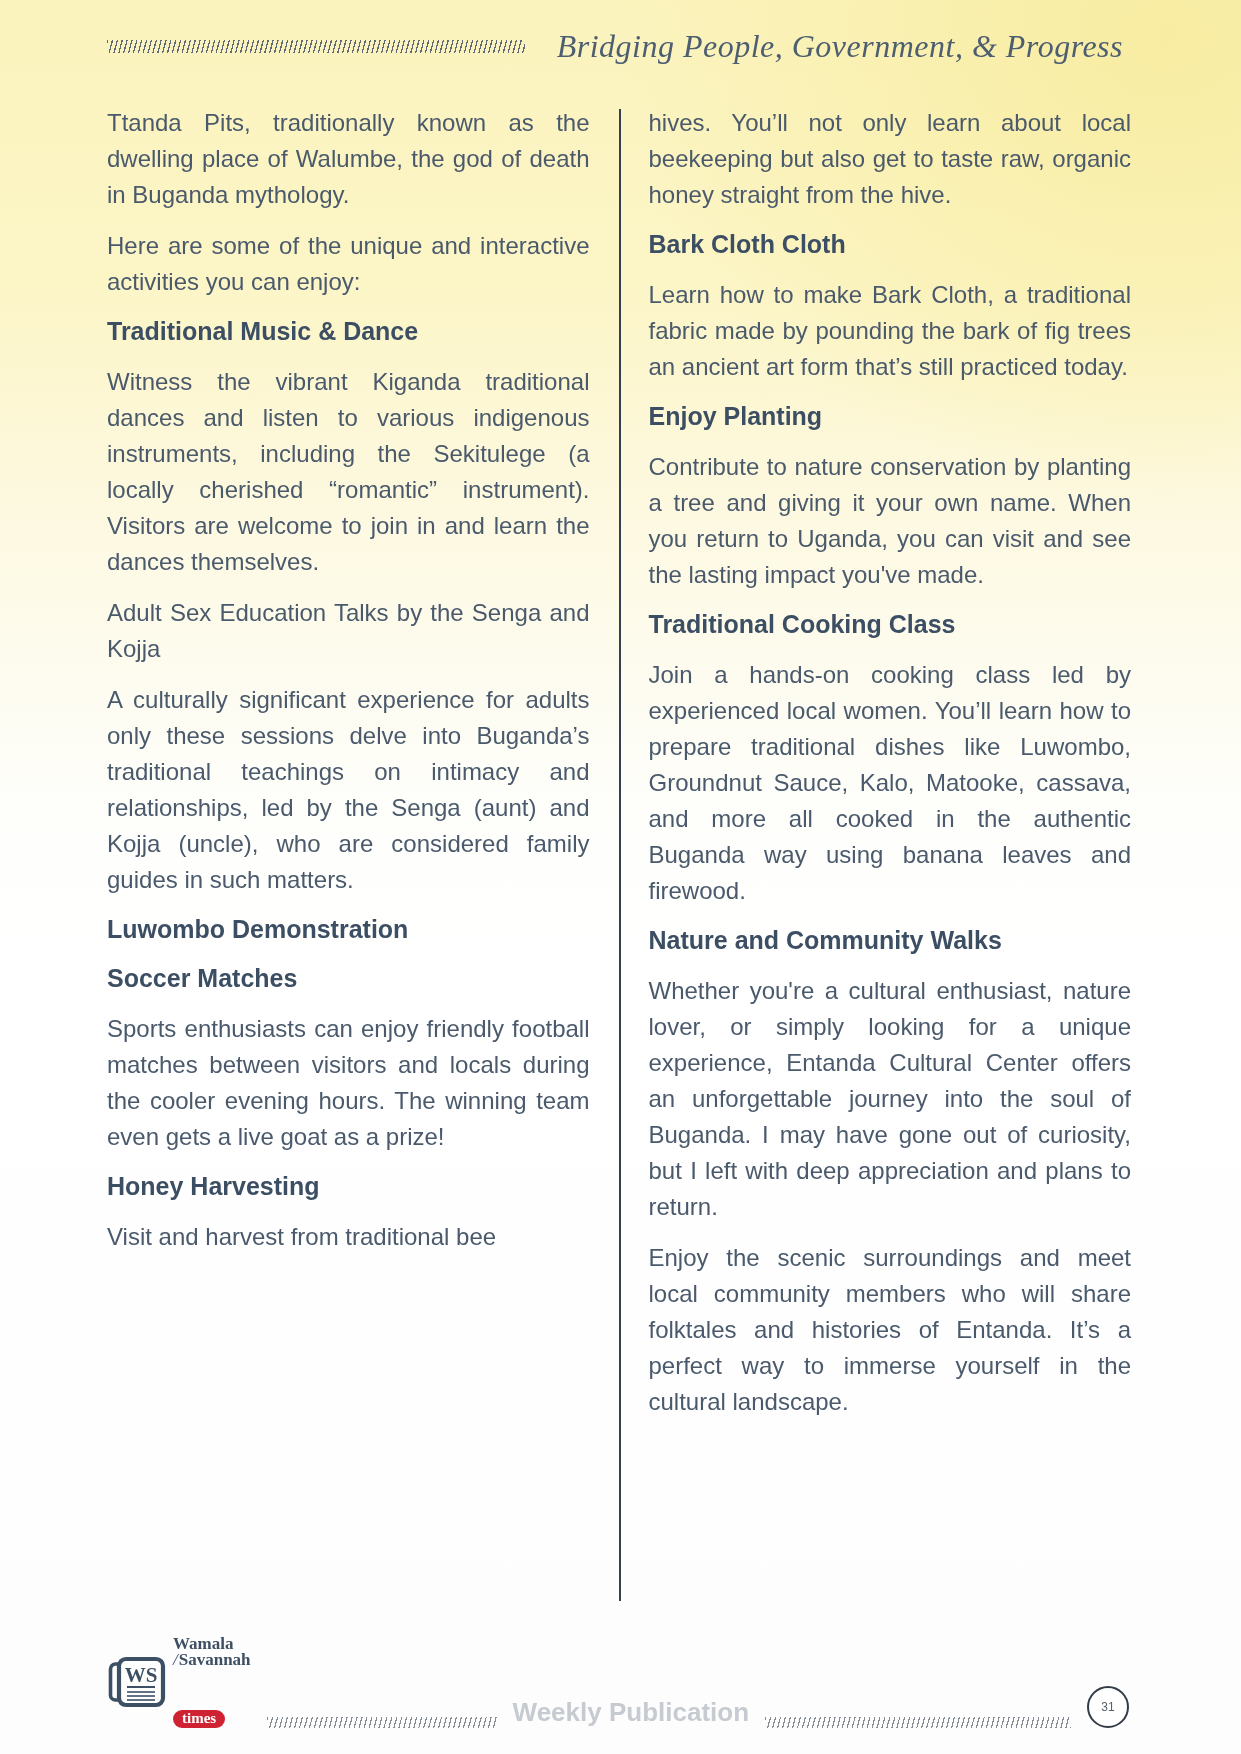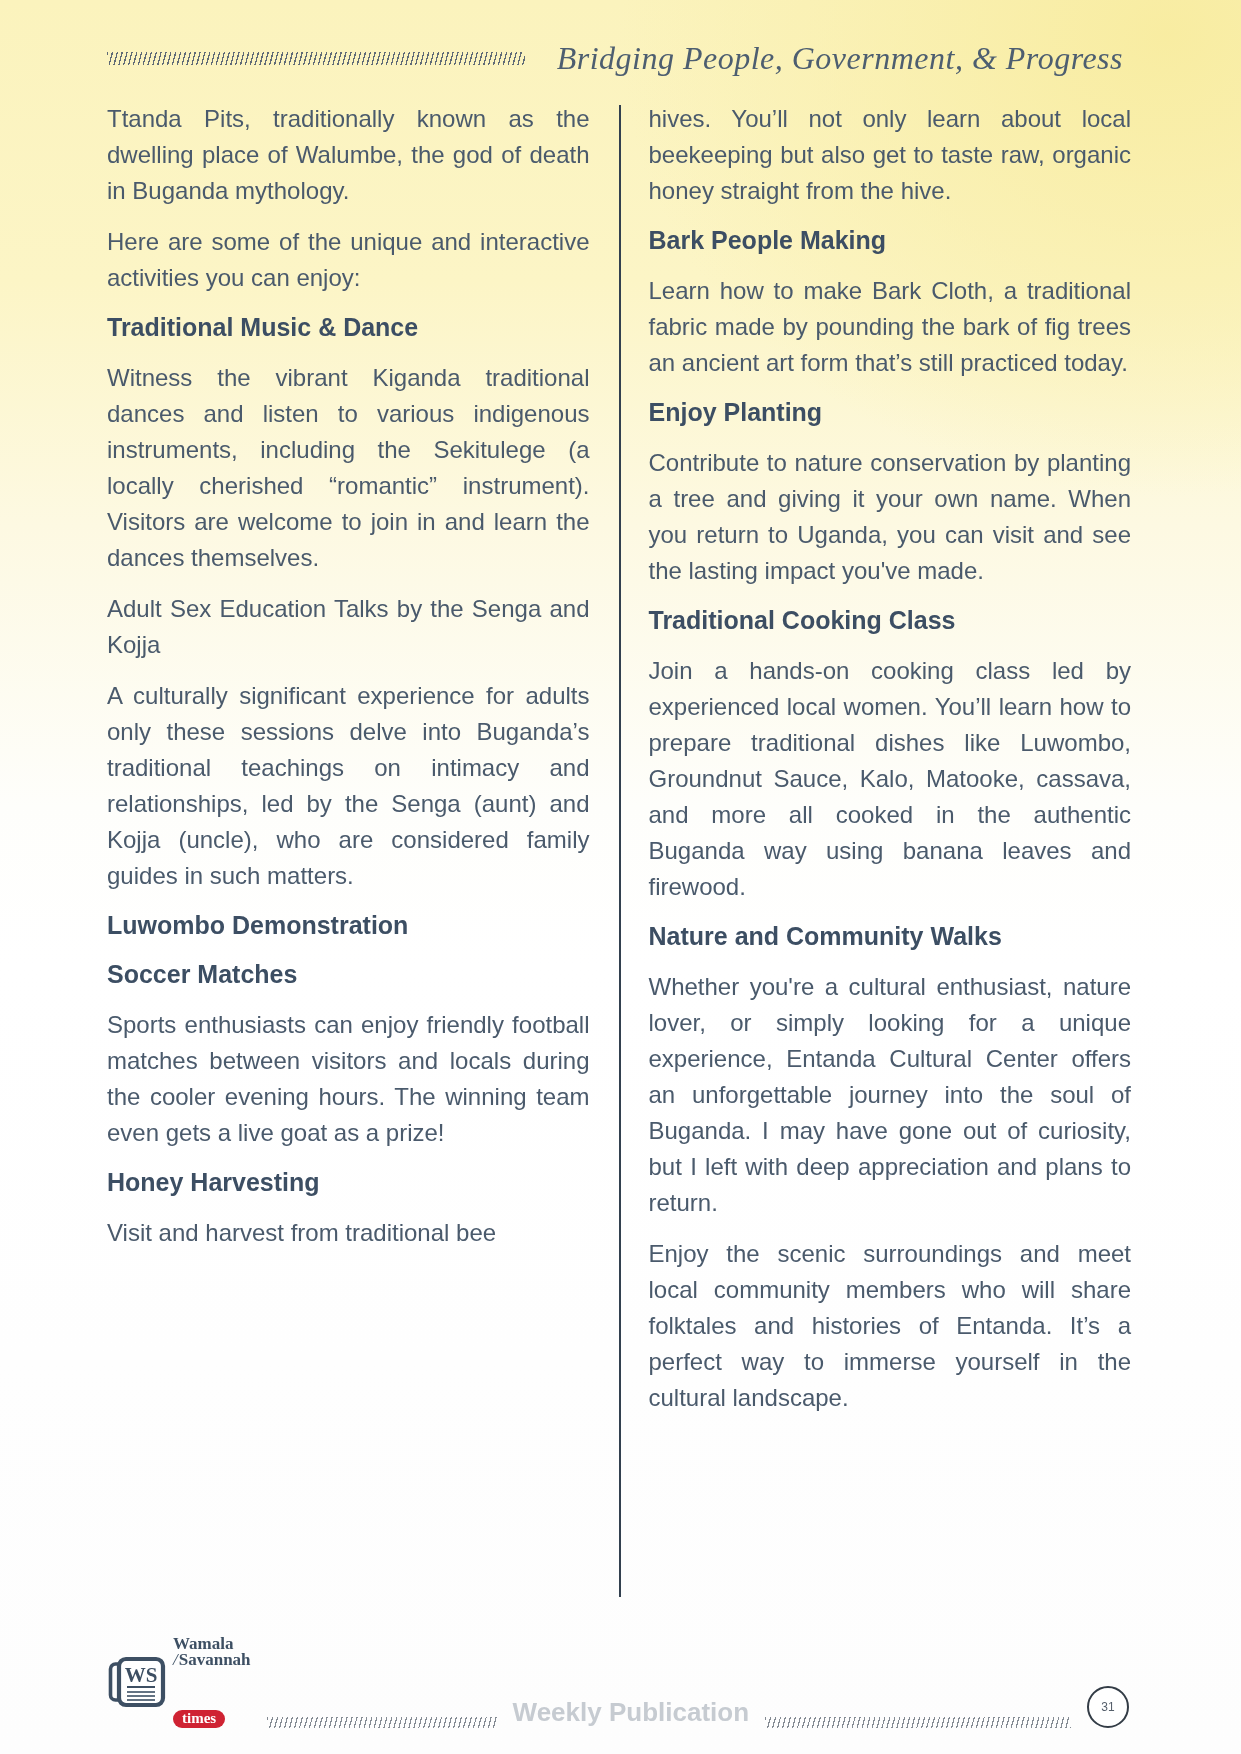--- a/index.html
+++ b/index.html
@@ -13,40 +13,40 @@
     width:1241px;height:1754px;
     box-sizing:border-box;
     display:flex;flex-direction:column;
     background:
       radial-gradient(ellipse 760px 640px at 94% 2%, rgba(248,236,160,0.95) 0%, rgba(249,239,173,0.55) 45%, rgba(255,255,255,0) 72%),
       linear-gradient(to bottom,#fbf3bd 0%,#fcf5c6 16%,#fdf9e2 30%,#fefefb 46%,#ffffff 55%,#fdfdfd 100%);
   }
   
   .header{
     display:flex;align-items:center;
-    padding:40px 118px 0 107px;
+    padding:28px 118px 0 107px;
     gap:32px;
   }
   .hatch{
     background-image:repeating-linear-gradient(105deg,#5f6a76 0px,#5f6a76 1.3px,rgba(0,0,0,0) 1.3px,rgba(0,0,0,0) 4.7px);
   }
   .header-hatch{flex:1;height:13px;}
   .header-title{
     font-family:"Liberation Serif","DejaVu Serif",serif;
     font-style:italic;
     font-size:32px;
     color:#4d5e70;
     white-space:nowrap;
     letter-spacing:0.5px;
   }
   
   .columns{
     display:flex;
     padding:0 110px 0 107px;
-    margin-top:24px;
+    margin-top:40px;
     align-items:flex-start;
     justify-content:center;
   }
   .col{width:483px;}
   .divider{
     width:2px;height:1492px;
     background:#32404f;
     margin:4px 28px 0 29px;
     flex:0 0 2px;
   }
@@ -128,21 +128,21 @@
         <p class="paragraph">A culturally significant experience for adults only these sessions delve into Buganda’s traditional teachings on intimacy and relationships, led by the Senga (aunt) and Kojja (uncle), who are considered family guides in such matters.</p>
         <h3 class="heading">Luwombo Demonstration</h3>
         <h3 class="heading">Soccer Matches</h3>
         <p class="paragraph">Sports enthusiasts can enjoy friendly football matches between visitors and locals during the cooler evening hours. The winning team even gets a live goat as a prize!</p>
         <h3 class="heading">Honey Harvesting</h3>
         <p class="paragraph">Visit and harvest from traditional bee</p>
       </div>
     <div class="divider"></div>
     <div class="col">
         <p class="paragraph">hives. You’ll not only learn about local beekeeping but also get to taste raw, organic honey straight from the hive.</p>
-        <h3 class="heading">Bark People Making</h3>
+        <h3 class="heading">Bark Cloth Cloth</h3>
         <p class="paragraph">Learn how to make Bark Cloth, a traditional fabric made by pounding the bark of fig trees an ancient art form that’s still practiced today.</p>
         <h3 class="heading">Enjoy Planting</h3>
         <p class="paragraph">Contribute to nature conservation by planting a tree and giving it your own name. When you return to Uganda, you can visit and see the lasting impact you've made.</p>
         <h3 class="heading">Traditional Cooking Class</h3>
         <p class="paragraph">Join a hands-on cooking class led by experienced local women. You’ll learn how to prepare traditional dishes like Luwombo, Groundnut Sauce, Kalo, Matooke, cassava, and more all cooked in the authentic Buganda way using banana leaves and firewood.</p>
         <h3 class="heading">Nature and Community Walks</h3>
         <p class="paragraph">Whether you're a cultural enthusiast, nature lover, or simply looking for a unique experience, Entanda Cultural Center offers an unforgettable journey into the soul of Buganda. I may have gone out of curiosity, but I left with deep appreciation and plans to return.</p>
         <p class="paragraph">Enjoy the scenic surroundings and meet local community members who will share folktales and histories of Entanda. It’s a perfect way to immerse yourself in the cultural landscape.</p>
       </div>
   </div>

